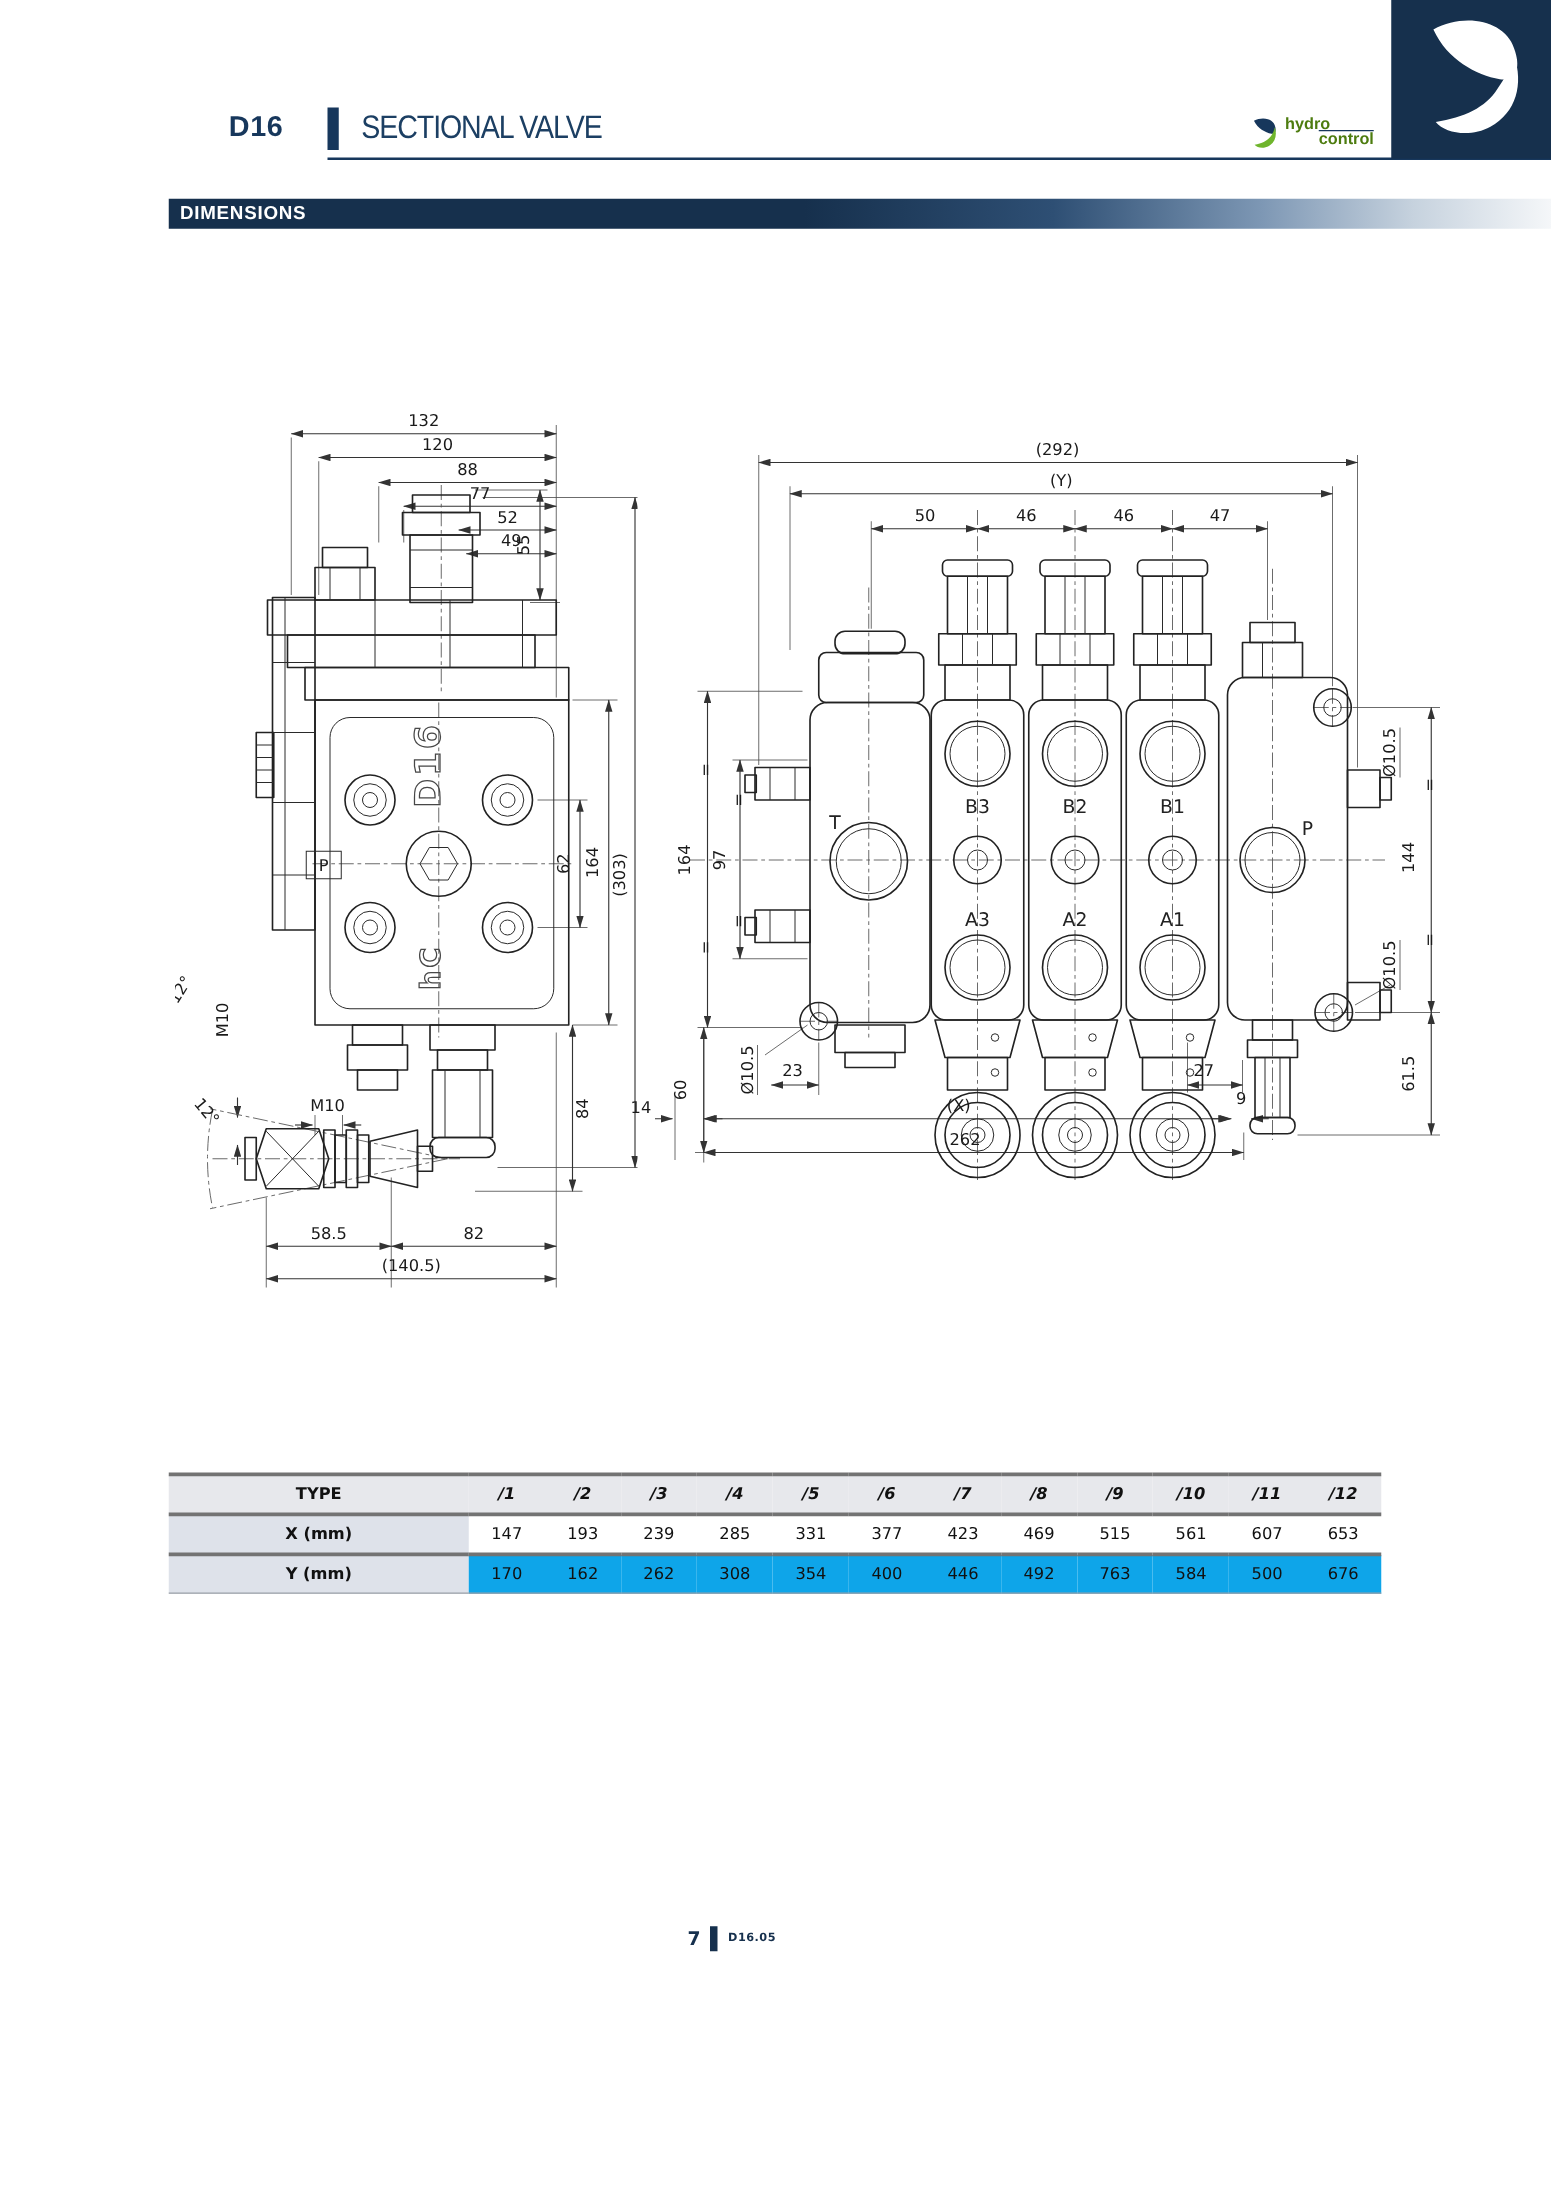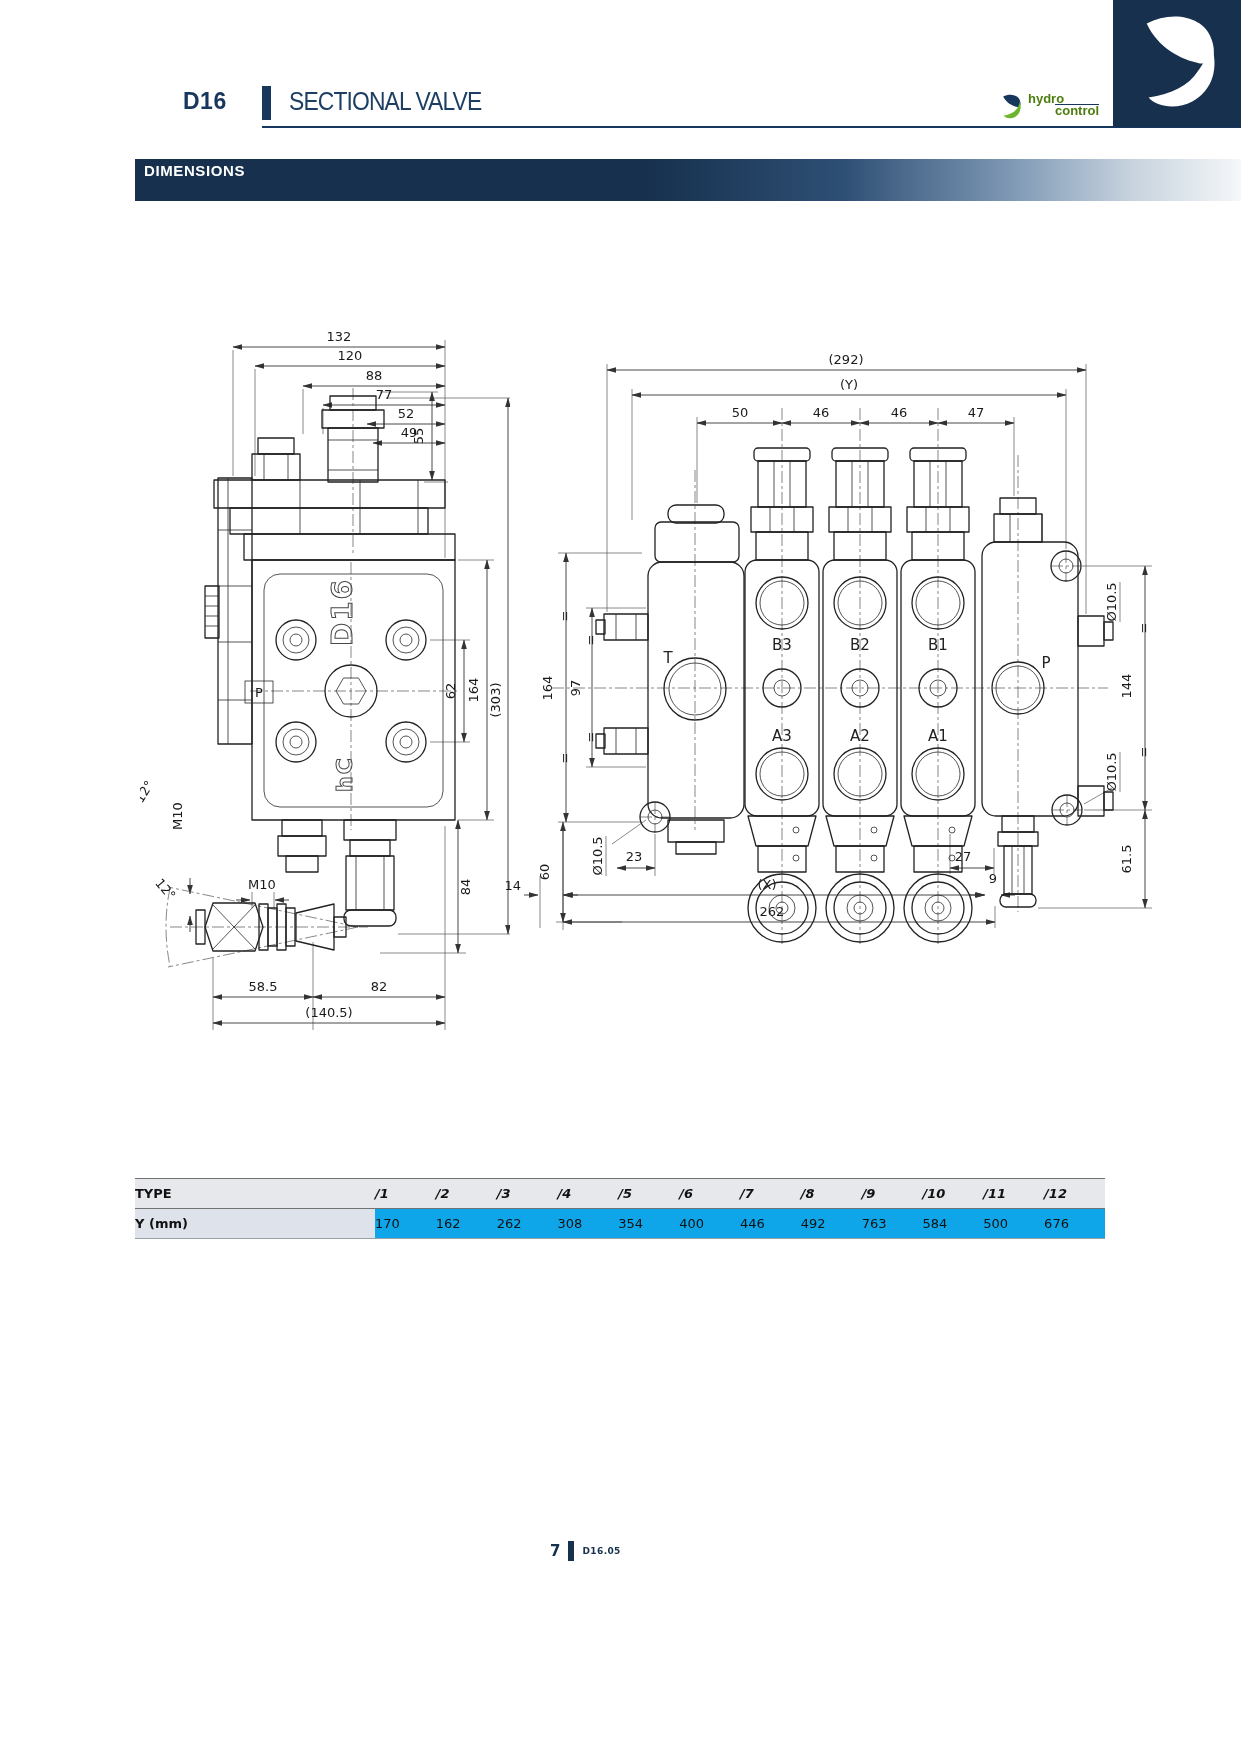--- a/index.html
+++ b/index.html
@@ -11,40 +11,40 @@
   #title-bar{left:262px;top:86px;width:9px;height:34px;background:#17375C}
   #doc-title{left:289px;top:86px;font-family:"Liberation Sans",sans-serif;font-size:26px;
              color:#1c3f63;letter-spacing:-1px;transform:scaleX(.88);transform-origin:left top;
              white-space:nowrap}
   #head-rule{left:262px;top:126px;width:979px;height:2px;background:#17375C}
   #navy-box{left:1113px;top:0;width:128px;height:127px;background:#16304D}
   #brand{left:1000px;top:94px;display:flex;align-items:flex-start;color:#17375C}
   #brand .txt{margin-left:4px;font-family:"Liberation Sans",sans-serif;font-weight:bold;
               font-size:13px;line-height:10px;color:#4d7c0f}
   #brand .txt .l2{display:block;margin-left:27px;border-top:1.5px solid #17375C;padding-top:1px}
-  .dimbar{left:135px;top:159px;width:1106px;height:42px;box-sizing:border-box;padding-left:9px;
+  .dimbar{left:135px;top:159px;width:1106px;height:24px;box-sizing:border-box;padding-left:9px;
           background:linear-gradient(90deg,#16304d 0%,#16304d 46%,#2e4f74 64%,#7d97b4 79%,#c6d2de 90%,#f5f7f9 100%);
           color:#fff;font-family:"Liberation Sans",sans-serif;font-weight:bold;font-size:15px;
           letter-spacing:.6px;line-height:24px}
   
   svg text{font-family:"DejaVu Sans",sans-serif}
   .d{font-size:13px;fill:#1a1a1a;text-anchor:middle}
   .dr{text-anchor:end}
   .port{font-size:15px;fill:#222;text-anchor:middle}
   .cast{font-weight:bold;fill:none;stroke:#474747;stroke-width:1px;text-anchor:middle;letter-spacing:2px}
   .dim{stroke:#333;stroke-width:.9;fill:none}
   .ext{stroke:#4a4a4a;stroke-width:.65;fill:none}
   .cl{stroke:#555;stroke-width:.7;stroke-dasharray:12 3 3 3;fill:none}
   .b1{stroke:#222;stroke-width:1.3;fill:none;stroke-linejoin:round}
   .b2{stroke:#2a2a2a;stroke-width:.8;fill:none}
   
   .vtable{position:absolute;left:135px;top:1178px;width:970px;border-collapse:collapse;
           font-family:"DejaVu Sans",sans-serif;font-size:13px;color:#111;
           border-top:1px solid #9aa0a8;border-bottom:1px solid #9aa0a8}
-  .vtable th,.vtable td{border-top:1px solid #737373;height:29px;text-align:left;padding:0;
+  .vtable th,.vtable td{border-top:3px solid #737373;height:29px;text-align:center;padding:0;
                         font-weight:normal}
   .vtable thead th{background:#e7e8ec;font-weight:bold;font-style:italic}
   .vtable th.lbl{font-style:normal;font-weight:bold}
   .vtable tbody th.lbl{background:#dee2ea}
   .vtable tr.alt td{background:#0ea5e9}
   #footer{left:550px;top:1541px;display:flex;align-items:center;gap:8px}
   #footer .pg{font-weight:bold;font-size:15px;color:#16304D}
   #footer .bar{width:6px;height:20px;background:#16304D}
   #footer .code{font-weight:bold;font-size:9px;color:#16304D;letter-spacing:.4px}
 </style>
@@ -503,20 +503,35 @@
         <th>/6</th>
         <th>/7</th>
         <th>/8</th>
         <th>/9</th>
         <th>/10</th>
         <th>/11</th>
         <th>/12</th>
       </tr>
     </thead>
     <tbody>
+      <tr>
+        <th class="lbl">X (mm)</th>
+        <td>147</td>
+        <td>193</td>
+        <td>239</td>
+        <td>285</td>
+        <td>331</td>
+        <td>377</td>
+        <td>423</td>
+        <td>469</td>
+        <td>515</td>
+        <td>561</td>
+        <td>607</td>
+        <td>653</td>
+      </tr>
       <tr class="alt">
         <th class="lbl">Y (mm)</th>
         <td>170</td>
         <td>162</td>
         <td>262</td>
         <td>308</td>
         <td>354</td>
         <td>400</td>
         <td>446</td>
         <td>492</td>

